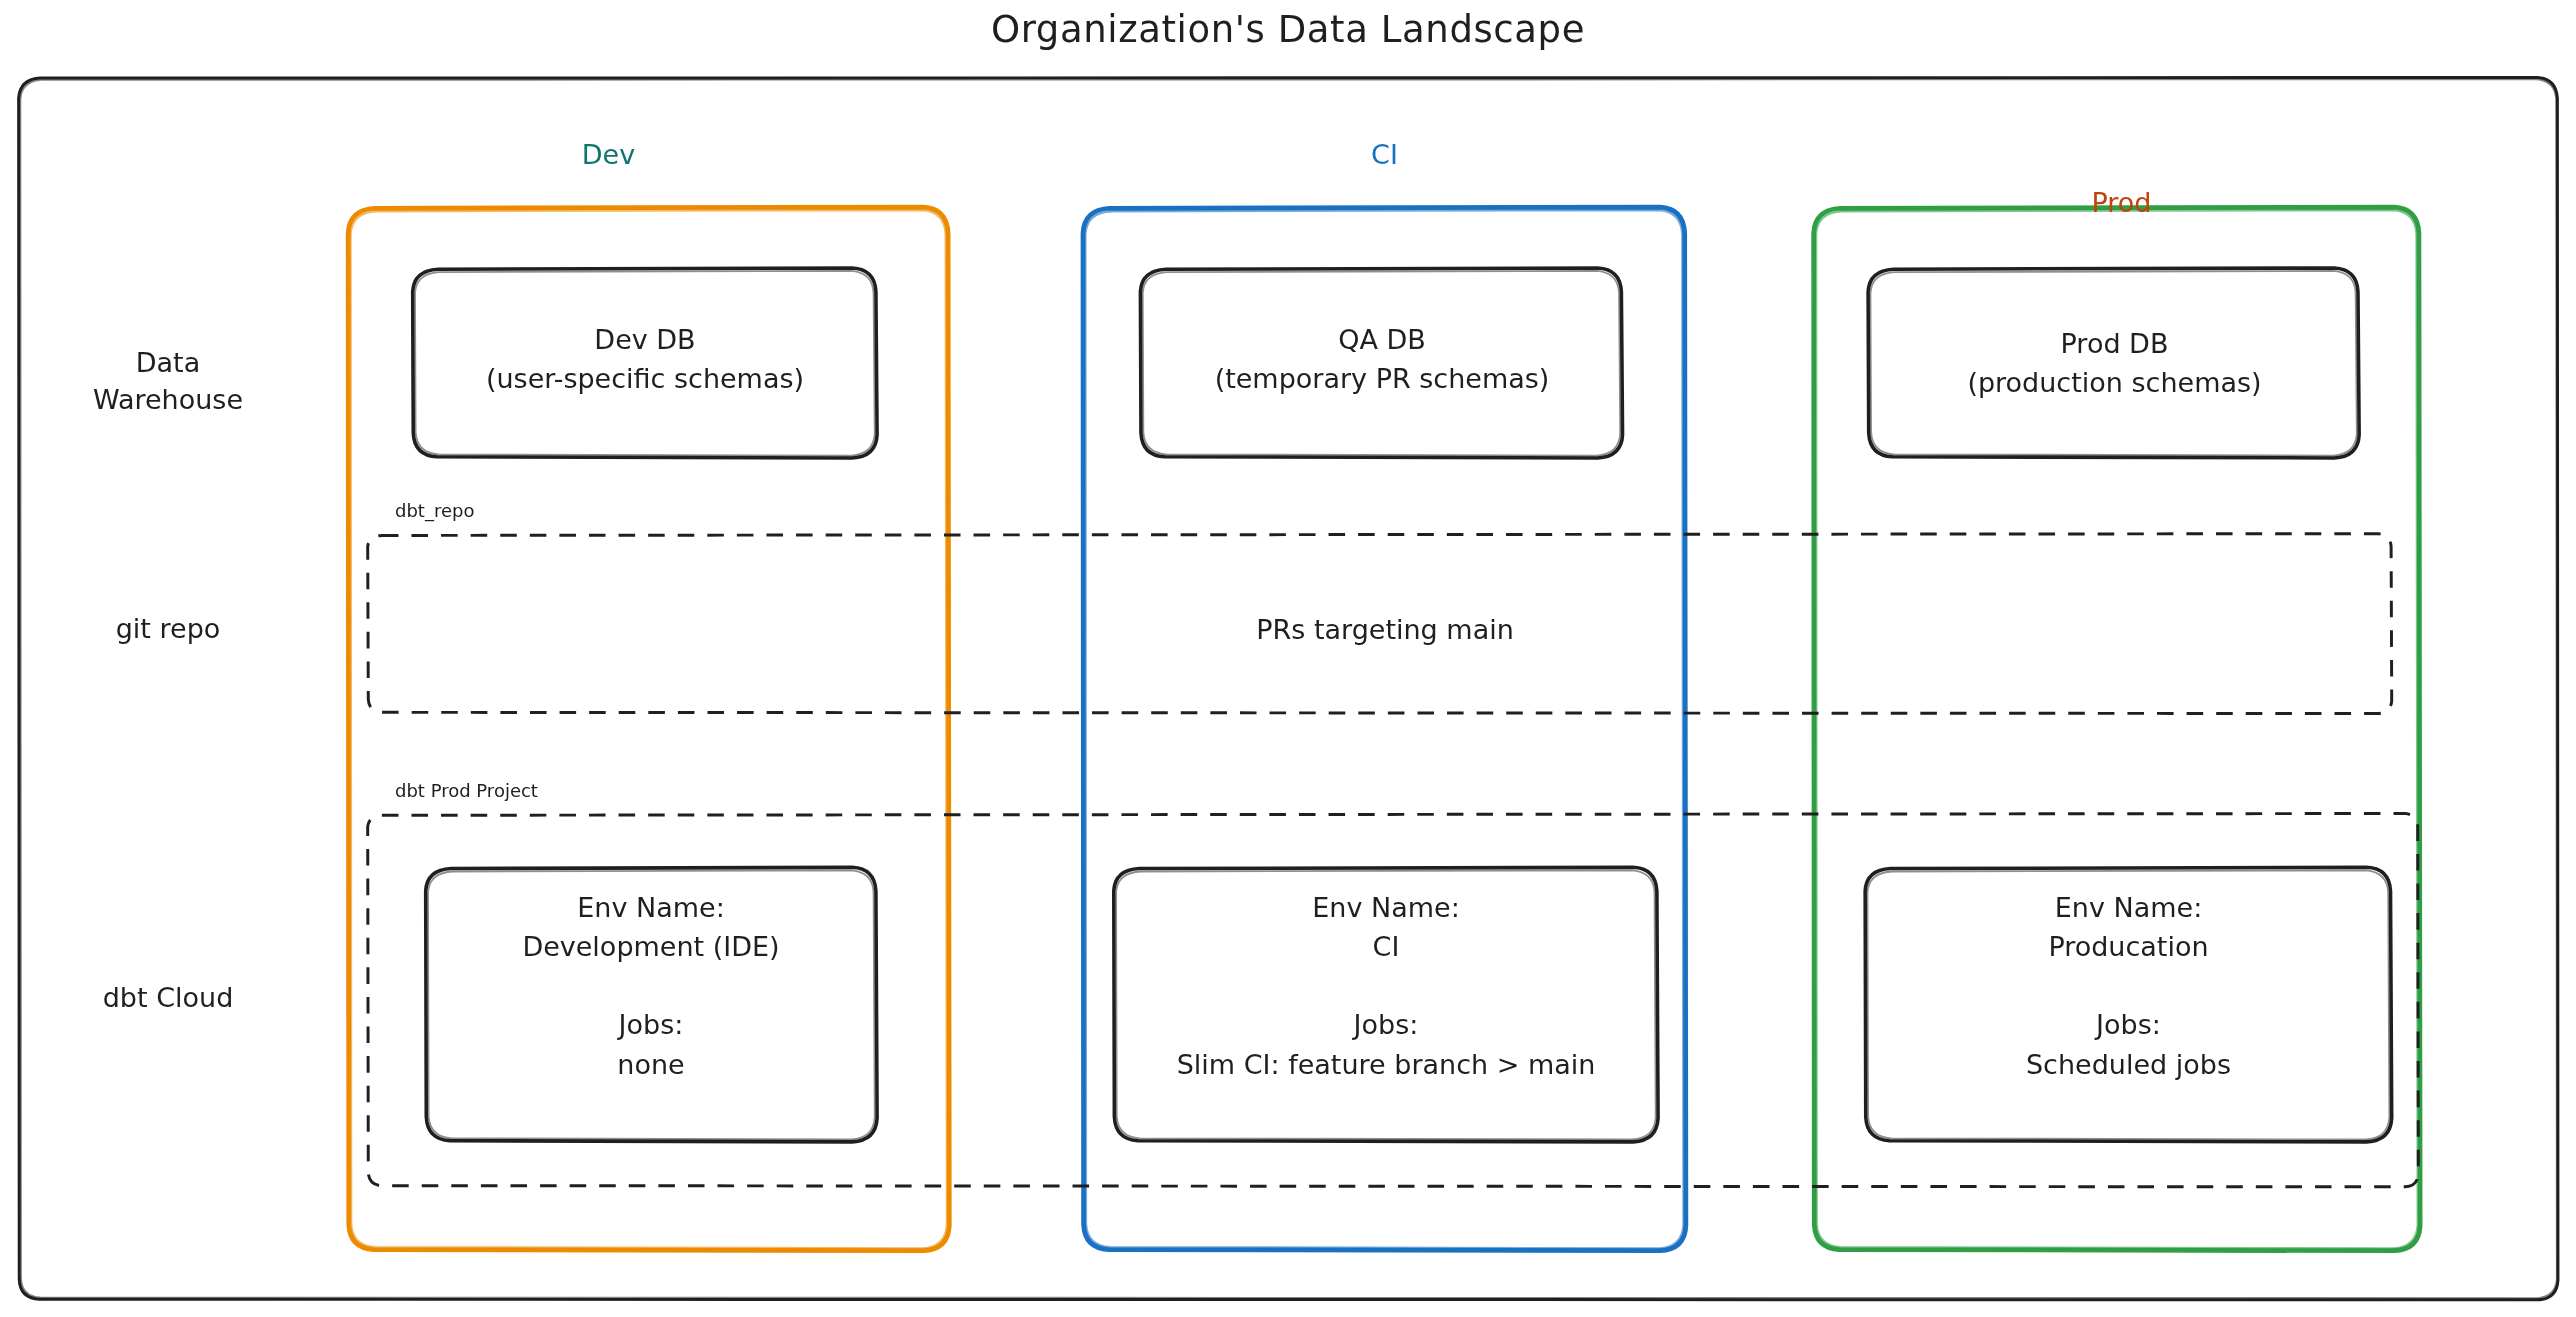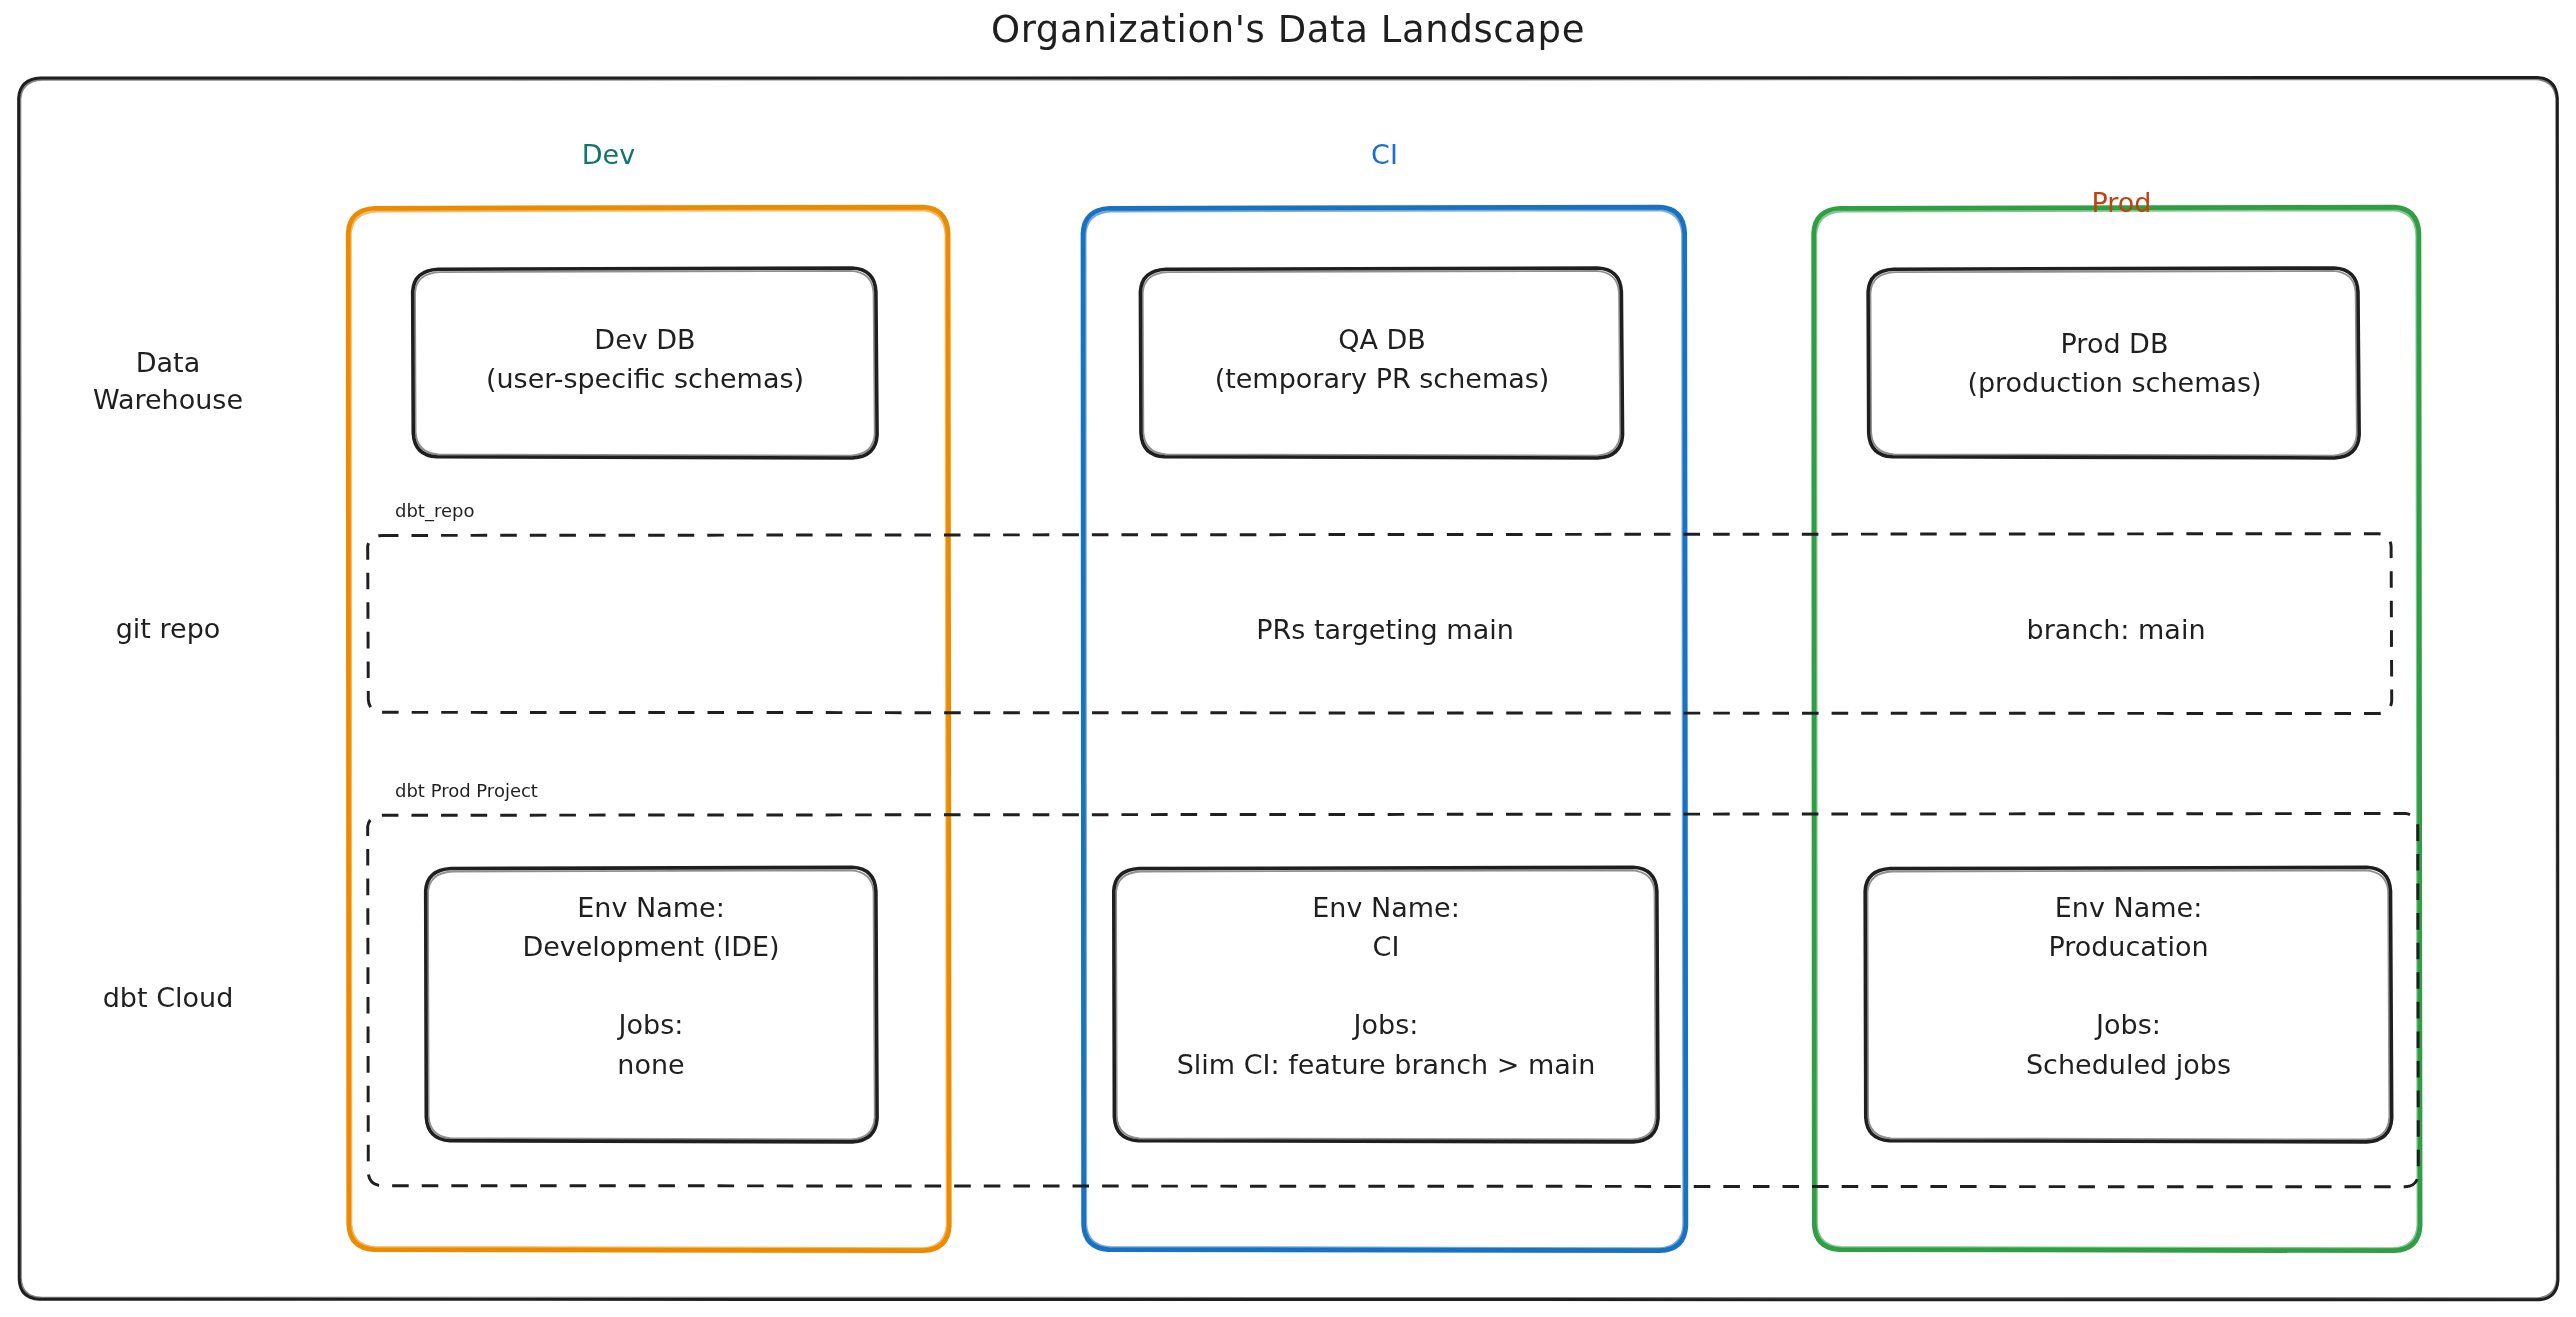--- a/index.html
+++ b/index.html
@@ -166,21 +166,20 @@
   <div class="cluster-title" style="left:395px; top:780px;">dbt Prod Project</div>
 
   <div class="node-text" style="left:413px; top:320px; width:464px;">Dev DB
 (user-specific schemas)</div>
   <div class="node-text" style="left:1141px; top:320px; width:482px;">QA DB
 (temporary PR schemas)</div>
   <div class="node-text" style="left:1869px; top:324px; width:491px;">Prod DB
 (production schemas)</div>
 
   <div class="node-text" style="left:1083px; top:610px; width:604px;">PRs targeting main</div>
-  <div class="node-text" style="left:1811px; top:610px; width:610px;">branch: main</div>
 
   <div class="node-text" style="left:425px; top:888px; width:452px;">Env Name:
 Development (IDE)
 
 Jobs:
 none</div>
   <div class="node-text" style="left:1114px; top:888px; width:544px;">Env Name:
 CI
 
 Jobs:

